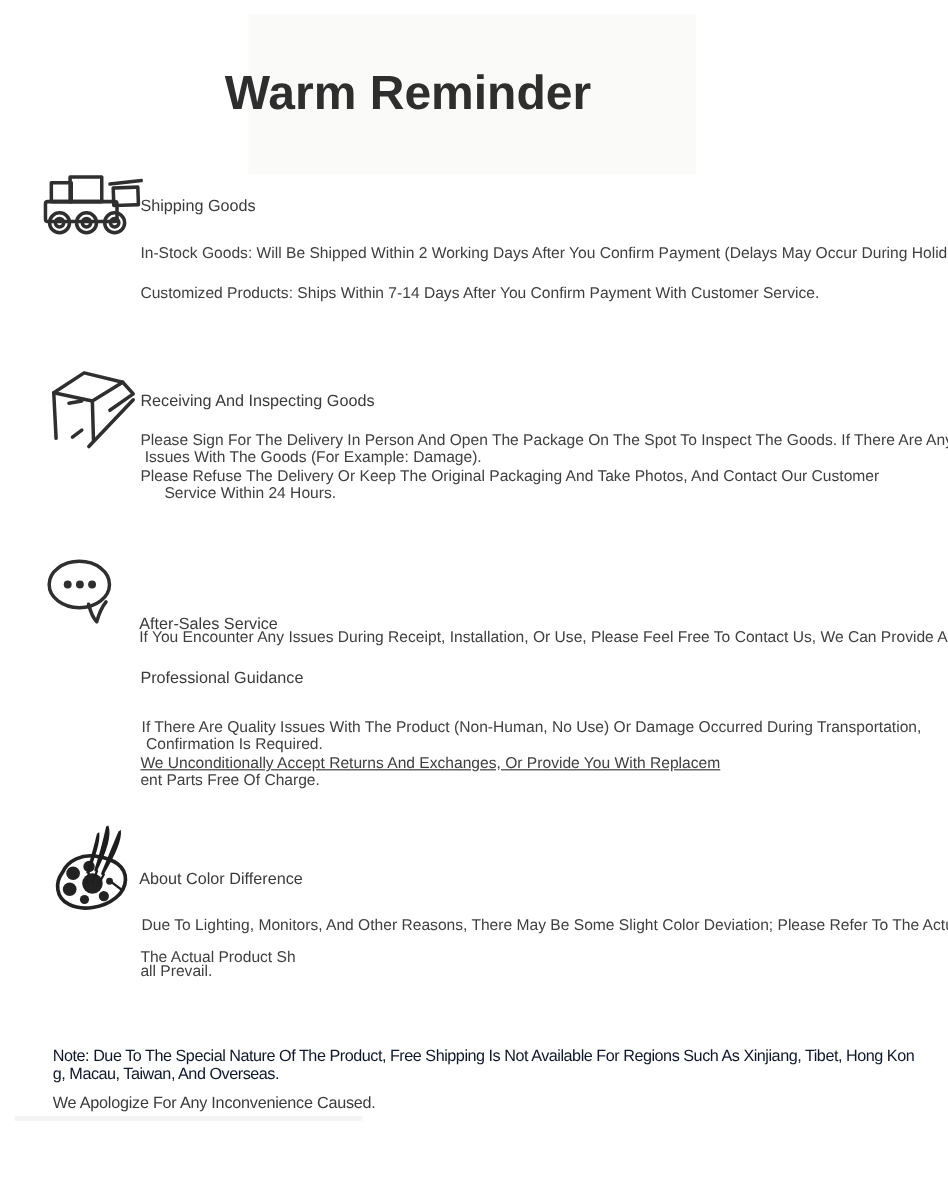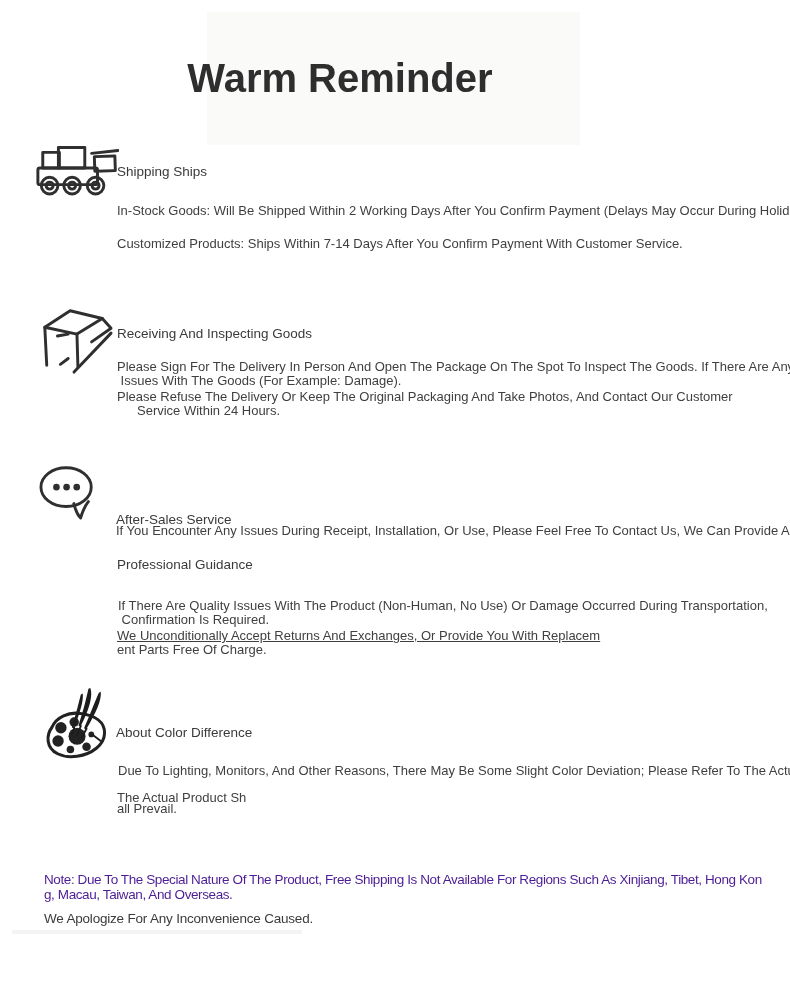--- a/index.html
+++ b/index.html
@@ -14,21 +14,21 @@
   }
   .sec-heading{
     position:absolute;font-size:13.5px;color:#3a3a3a;white-space:pre;
   }
   .line{
     position:absolute;font-size:13px;line-height:15px;color:#3f3f3f;white-space:pre;
   }
   .icon-box{position:absolute;}
   .icon-box svg{display:block;}
   .note-line{
-    position:absolute;font-size:13.5px;letter-spacing:-0.4px;white-space:pre;color:#4c1d95;
+    position:absolute;font-size:13.5px;letter-spacing:-0.4px;white-space:pre;color:#0f172a;
   }
   .apology-line{
     position:absolute;font-size:13.5px;letter-spacing:-0.2px;white-space:pre;color:#3b3b3b;
   }
 </style>
 </head>
 <body>
 
 <div class="page">
 
@@ -47,21 +47,21 @@
         <path d="M60 12 L87 9"></path>
         <circle cx="17" cy="45" r="8.5"></circle>
           <circle cx="17" cy="45" r="3.6"></circle>
         <circle cx="40" cy="45" r="8.5"></circle>
           <circle cx="40" cy="45" r="3.6"></circle>
         <circle cx="64" cy="45" r="8.5"></circle>
           <circle cx="64" cy="45" r="3.6"></circle>
       </g>
     </svg>
   </div>
-  <div class="sec-heading" style="left:117px;top:164px;">Shipping Ships</div>
+  <div class="sec-heading" style="left:117px;top:164px;">Shipping Goods</div>
   <div class="line" style="left:117px;top:203px;">In-Stock Goods: Will Be Shipped Within 2 Working Days After You Confirm Payment (Delays May Occur During Holidays)</div>
   <div class="line" style="left:117px;top:236px;">Customized Products: Ships Within 7-14 Days After You Confirm Payment With Customer Service.</div>
 
   <div class="icon-box" style="left:36px;top:300px;">
     <svg width="78" height="76" viewBox="0 0 80 78">
       <g fill="none" stroke="#2f2f2f" stroke-width="3" stroke-linecap="round" stroke-linejoin="round">
         <path d="M9 28 L35 11 L68 19 L42 35 Z"></path>
         <path d="M9 28 L11 67"></path>
         <path d="M42 35 L43 69"></path>
         <path d="M68 19 L77 29 L57 43"></path>

